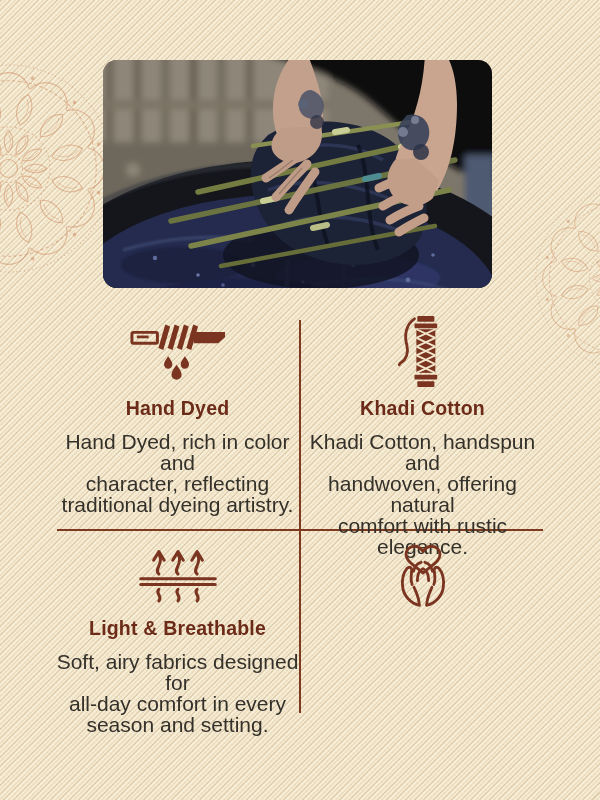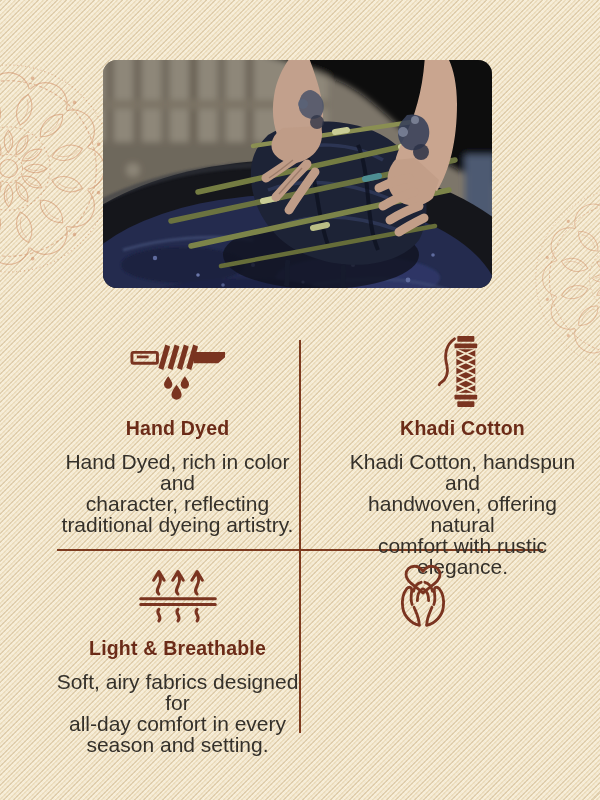--- a/index.html
+++ b/index.html
@@ -23,28 +23,28 @@
         rgba(160,130,85,0.05) 2px, rgba(160,130,85,0.05) 4px);
   }
   .mandala{position:absolute;color:var(--mandala);z-index:0;}
   .mandala-left{left:-104px;top:56px;width:225px;height:225px;opacity:.52;}
   .mandala-right{left:528px;top:181px;width:195px;height:195px;opacity:.48;}
   .hero{
     position:absolute;left:103px;top:60px;width:389px;height:228px;
     border-radius:14px;overflow:hidden;z-index:1;
   }
   .hero svg{display:block;width:100%;height:100%;}
-  .features{position:absolute;left:0;top:328px;width:600px;height:442px;z-index:1;}
+  .features{position:absolute;left:0;top:308px;width:600px;height:442px;z-index:1;}
   .v-divider{position:absolute;left:299px;top:12px;width:2px;height:393px;background:var(--divider);}
   .h-divider{position:absolute;left:57px;top:221px;width:486px;height:2px;background:var(--divider);}
   .cell{
     position:absolute;width:245px;display:flex;flex-direction:column;
     align-items:center;text-align:center;
   }
-  .cell-tl{left:55px;top:0;}   .cell-tr{left:300px;top:0;margin-left:40px;}
+  .cell-tl{left:55px;top:0;}   .cell-tr{left:300px;top:0;}
   .cell-bl{left:55px;top:222px;} .cell-br{left:300px;top:222px;}
   .cell-tl,.cell-tr{padding-top:8px;}
   .cell-bl,.cell-br{padding-top:12px;}
   .icon-slot{height:72px;display:flex;align-items:center;justify-content:center;color:var(--accent);}
   .cell-bl .icon-slot,.cell-br .icon-slot{height:66px;}
   .feature-title{
     margin-top:9px;font-size:19.5px;font-weight:bold;color:var(--heading);
     letter-spacing:.2px;
   }
   .feature-desc{

